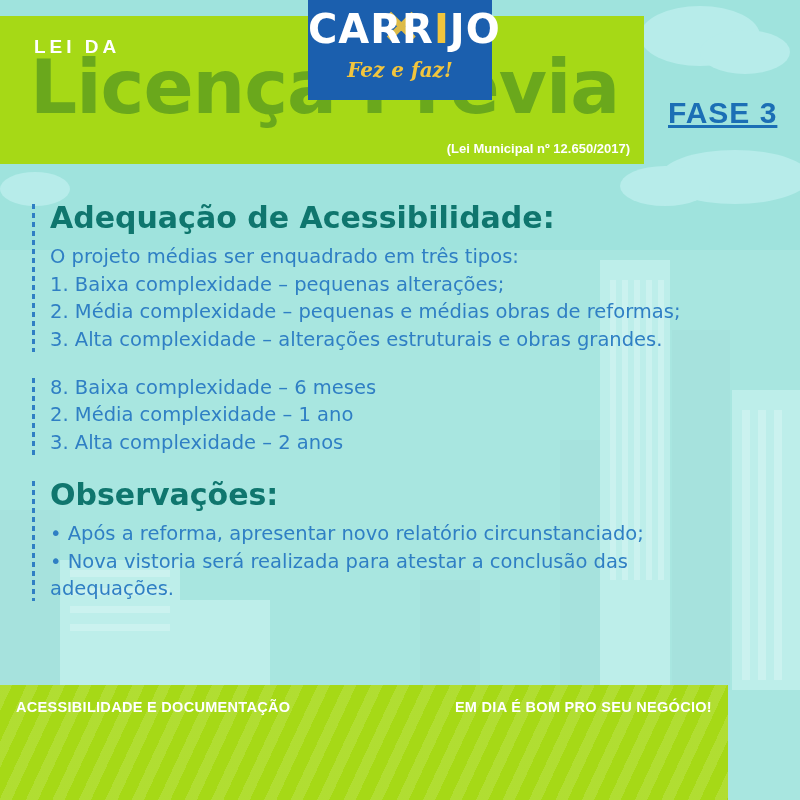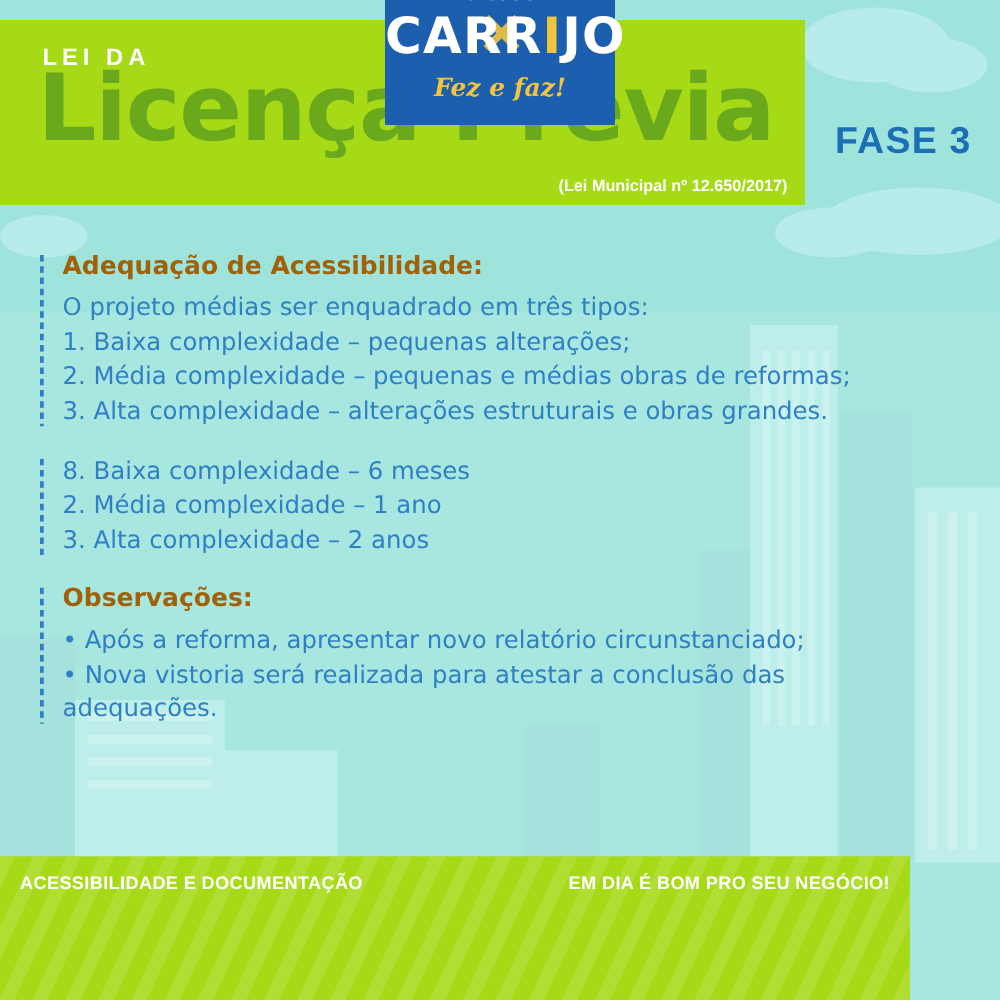--- a/index.html
+++ b/index.html
@@ -65,38 +65,39 @@
   }
   .header-law {
     position: absolute; right: 14px; bottom: 8px;
     font-size: 13px; font-weight: bold; color: #ffffff;
   }
   .phase-label {
     position: absolute; left: 668px; top: 96px;
     font-size: 30px; font-weight: bold; color: #1b6fb5;
     letter-spacing: 1px;
     z-index: 6;
+    text-decoration: underline;
   }
 
   
   .content {
     position: absolute; left: 32px; top: 200px; width: 720px;
     z-index: 6;
   }
   .section { position: relative; padding-left: 18px; margin-bottom: 20px; }
   .section::before {
     content: "";
     position: absolute; left: 0; top: 4px; bottom: 2px;
     width: 3px;
     background-image: linear-gradient(#2f7fc4 60%, transparent 0);
     background-size: 3px 9px;
     background-repeat: repeat-y;
   }
   .sec-title {
-    font-size: 20px; font-weight: bold; color: #a16207;
+    font-size: 30px; font-weight: bold; color: #0f766e;
     margin-bottom: 8px;
     font-family: "DejaVu Sans", sans-serif;
   }
   .sec-line {
     font-size: 19.5px; color: #2f7fc4; line-height: 1.42;
     font-family: "DejaVu Sans", sans-serif;
   }
 
   
   .footer {

